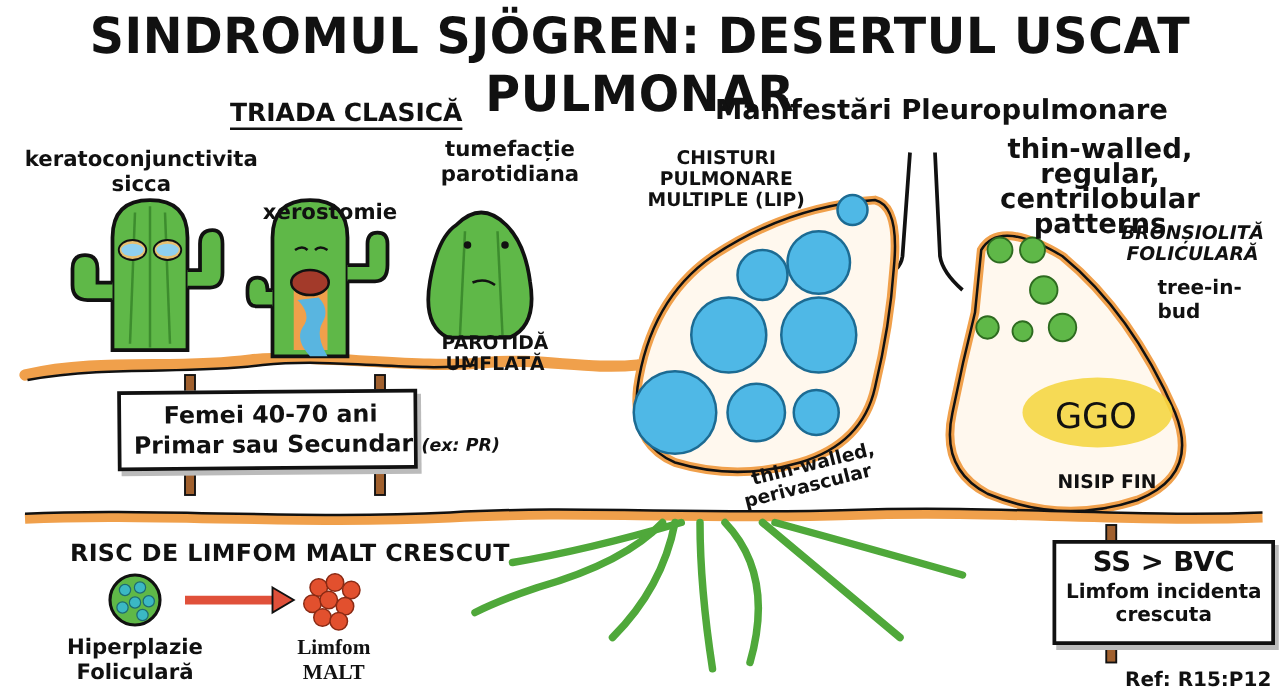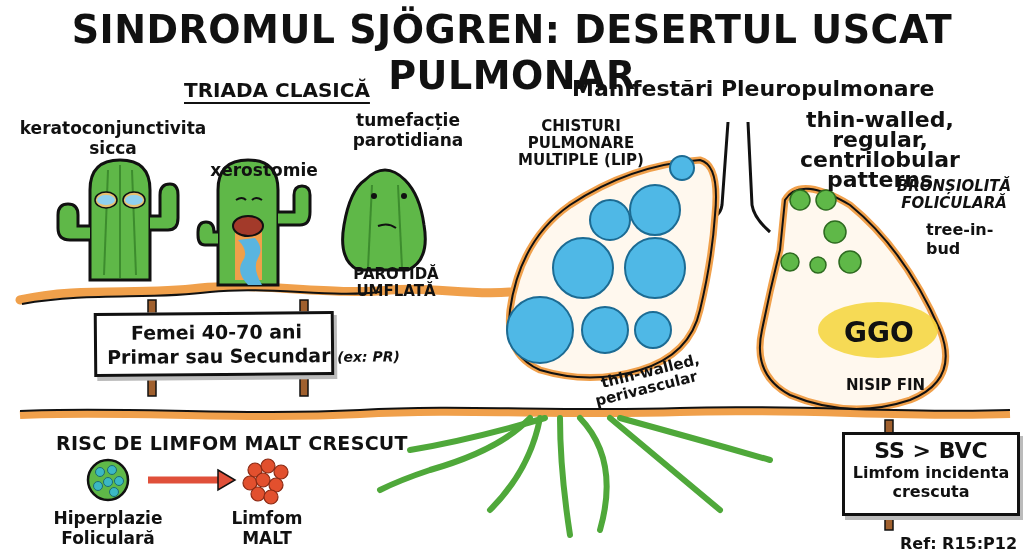--- a/index.html
+++ b/index.html
@@ -178,29 +178,29 @@
 <div class="abs lbl" style="left:760px;top:110px;width:240px;font-size:22px;">
   <div>thin-walled, regular,</div>
   <div>centrilobular patterns</div>
 </div>
 <div class="abs caps" style="left:884px;top:178px;width:140px;font-style:italic;">
   <div>BRONȘIOLITĂ</div>
   <div>FOLICULARĂ</div>
 </div>
 <div class="abs" style="left:894px;top:220px;font-size:16px;font-weight:bold;margin-left:32px;">tree-in-bud</div>
 
-<div class="abs" style="left:844px;top:316px;font-size:28px;font-weight:bold;">GGO</div>
+<div class="abs" style="left:844px;top:316px;font-size:28px;font-weight:normal;">GGO</div>
 <div class="abs" style="left:846px;top:376px;font-size:15px;font-weight:bold;">NISIP FIN</div>
 
 <div class="abs risc">RISC DE LIMFOM MALT CRESCUT</div>
 <div class="abs lbl" style="left:48px;top:508px;width:120px;text-align:center;">
   <div>Hiperplazie</div>
   <div>Foliculară</div>
 </div>
-<div class="abs lbl" style="left:222px;top:508px;width:90px;">
+<div class="abs lbl" style="left:222px;top:508px;width:90px;font-family:Liberation Serif, serif;">
   <div>Limfom</div>
   <div>MALT</div>
 </div>
 
 <div class="abs sign sign2">
   <div class="l1">SS &gt; BVC</div>
   <div class="l2">Limfom incidenta</div>
   <div class="l2">crescuta</div>
 </div>
 

